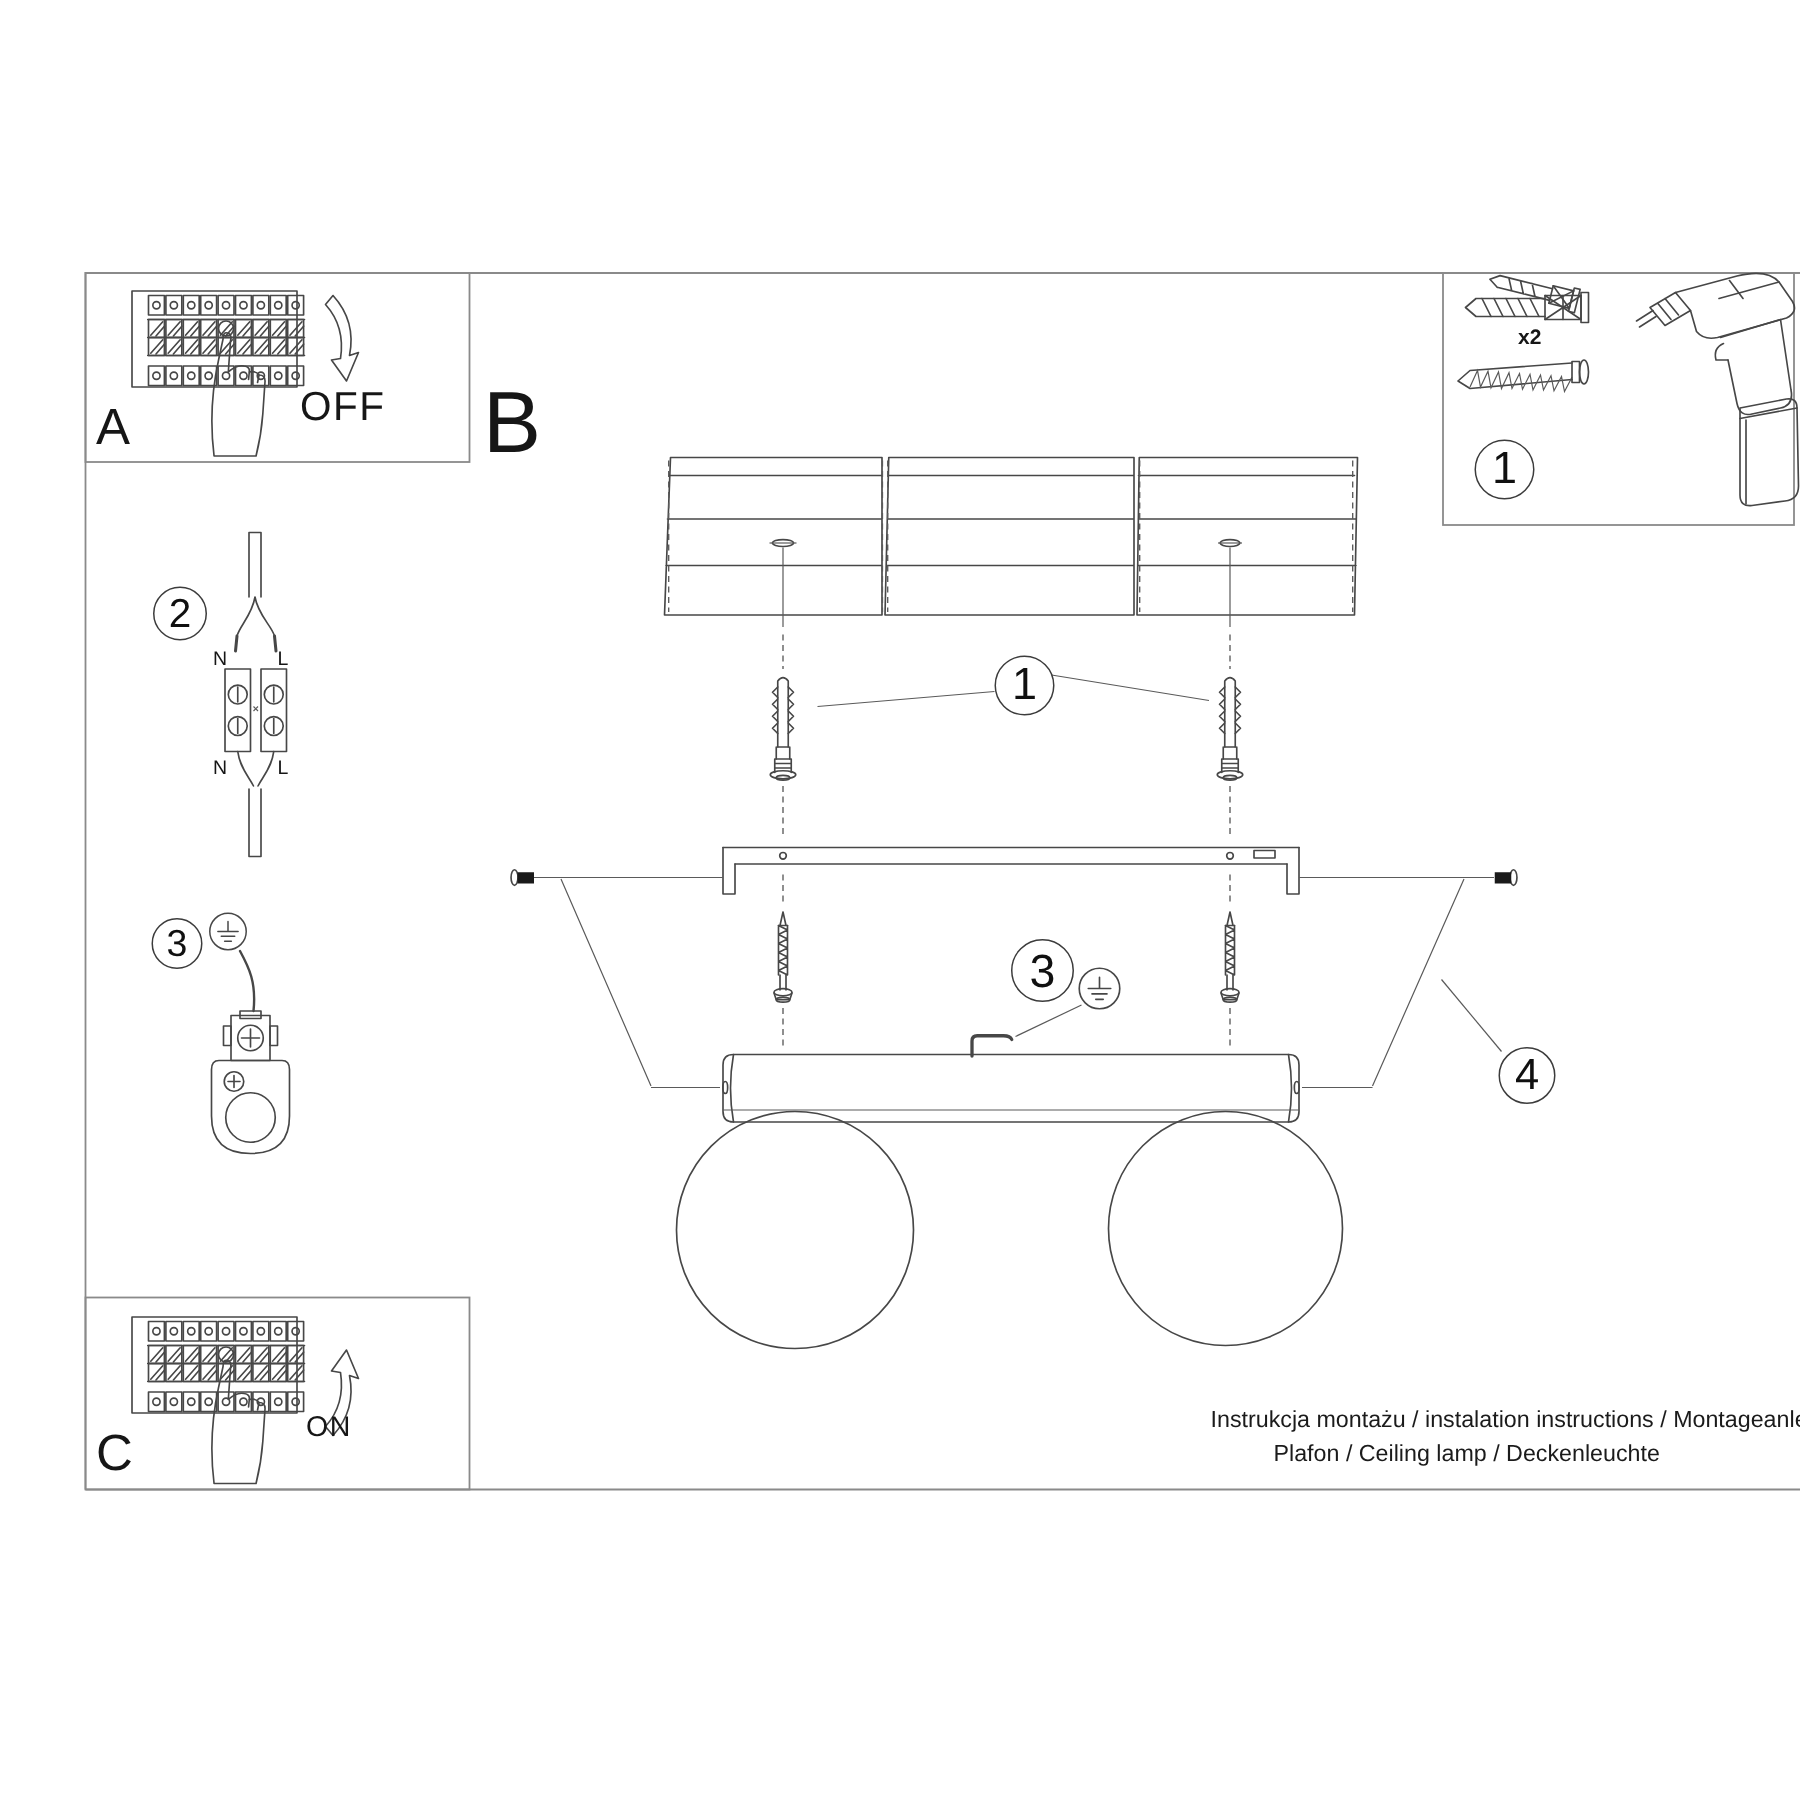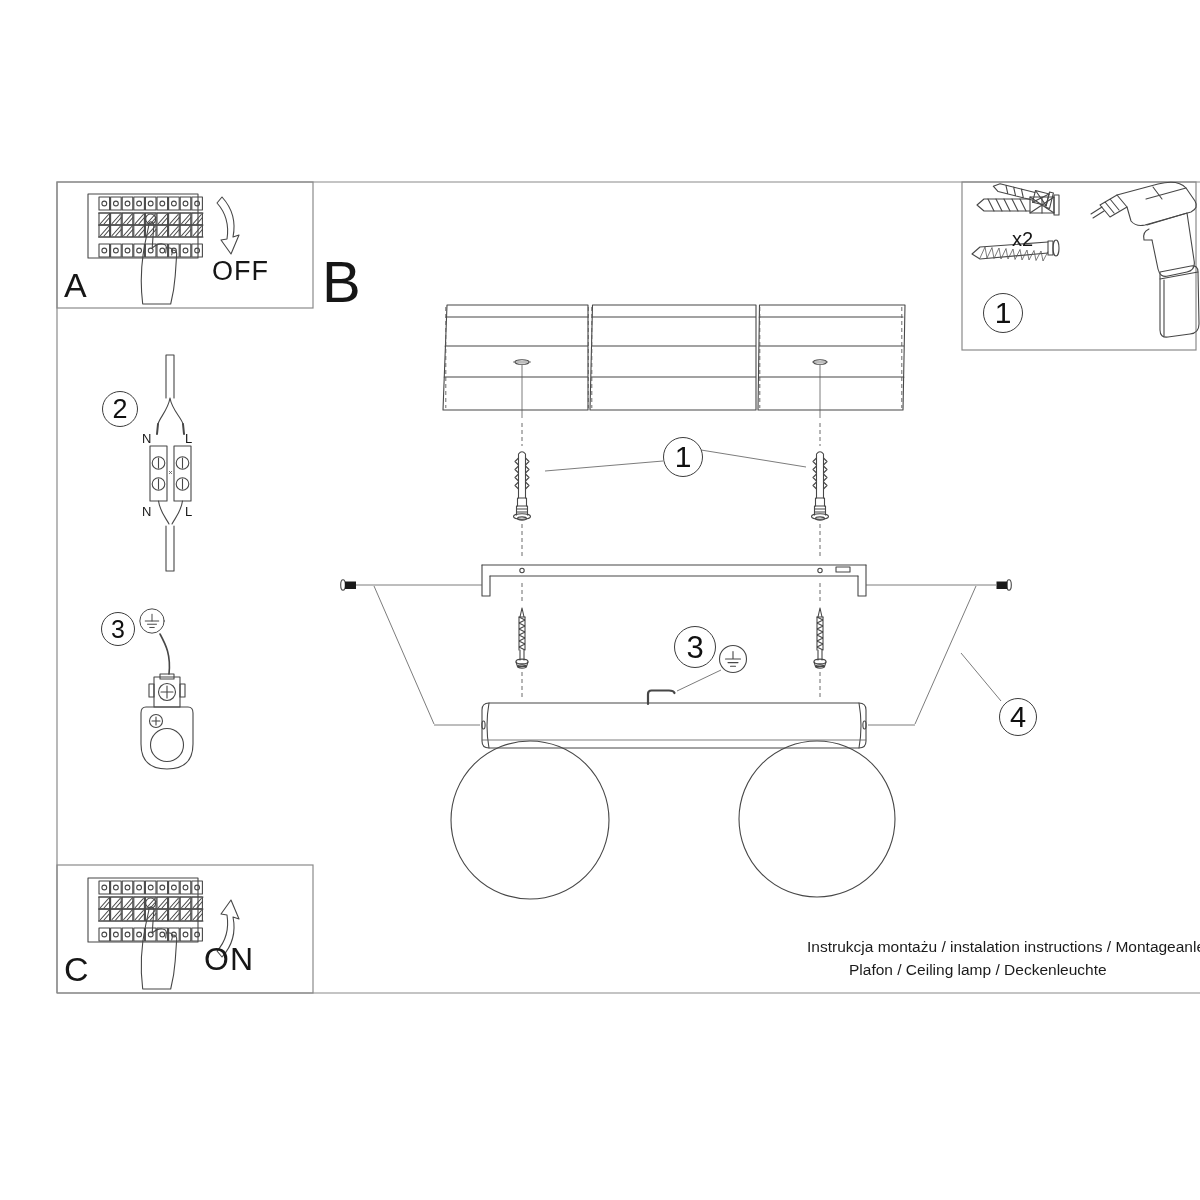--- a/index.html
+++ b/index.html
@@ -214,36 +214,36 @@
       <path class="thin" d="M482,740 H866"></path>
       <ellipse class="ln" cx="483.5" cy="725" rx="1.6" ry="4"></ellipse>
       <ellipse class="ln" cx="864.5" cy="725" rx="1.6" ry="4"></ellipse>
     </g>
     <circle class="ln" cx="530" cy="820" r="79"></circle>
     <circle class="ln" cx="817" cy="819" r="78"></circle>
   </g>
 </svg>
 
 <div class="txt letter" style="left:64px;top:266px;">A</div>
-<div class="txt stateword" style="left:212px;top:256px;">OFF</div>
+<div class="txt stateword" style="left:200px;top:256px;">OFF</div>
 
 <div class="txt" style="left:322px;top:248px;font-size:58px;">B</div>
 
 <div class="txt letter" style="left:64px;top:950px;">C</div>
-<div class="txt stateword" style="left:204px;top:941px;font-size:32px;">ON</div>
+<div class="txt stateword" style="left:204px;top:941px;font-size:19px;">ON</div>
 
 <div class="circle-label" style="left:102px;top:391px;width:34px;height:34px;font-size:27px;">2</div>
 <div class="txt small-lbl" style="left:142px;top:431px;">N</div>
 <div class="txt small-lbl" style="left:185px;top:431px;">L</div>
 <div class="txt small-lbl" style="left:142px;top:504px;">N</div>
 <div class="txt small-lbl" style="left:185px;top:504px;">L</div>
 
 <div class="circle-label" style="left:101px;top:612px;width:32px;height:32px;font-size:25px;">3</div>
 
 <div class="circle-label" style="left:983px;top:293px;width:38px;height:38px;font-size:30px;">1</div>
-<div class="txt" style="left:1012px;top:228px;font-size:20px;">x2</div>
+<div class="txt" style="left:1012px;top:216px;font-size:14px;font-weight:bold;">x2</div>
 
 <div class="circle-label" style="left:663px;top:437px;width:38px;height:38px;font-size:30px;">1</div>
 <div class="circle-label" style="left:674px;top:626px;width:40px;height:40px;font-size:31px;">3</div>
 <div class="circle-label" style="left:999px;top:698px;width:36px;height:36px;font-size:29px;">4</div>
 
 <div class="txt footer-line" style="left:807px;top:938px;">Instrukcja montażu / instalation instructions / Montageanleitung</div>
 <div class="txt footer-line" style="left:849px;top:961px;">Plafon / Ceiling lamp / Deckenleuchte</div>
 
 </body></html>

